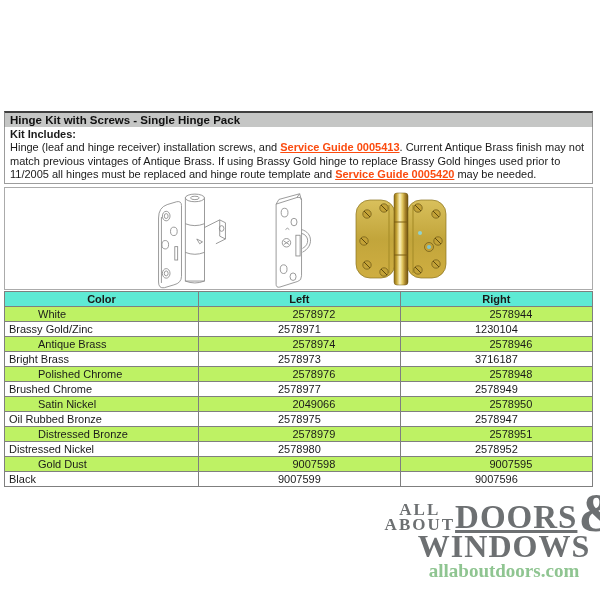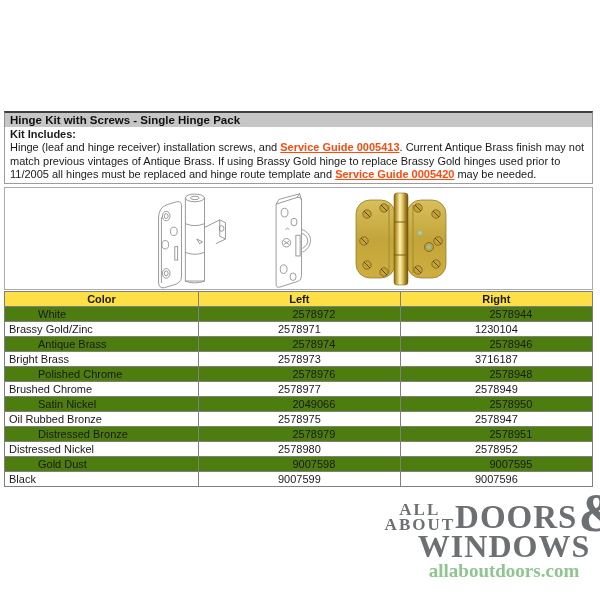--- a/index.html
+++ b/index.html
@@ -27,34 +27,34 @@
     border:1px solid #ababab; background:#fff;
     display:flex; align-items:center; justify-content:center; gap:30px;
   }
   table.parts {
     position:absolute; left:4px; top:291px; width:589px;
     border-collapse:collapse; font-size:11px; table-layout:fixed;
   }
   table.parts th, table.parts td {
     border:1px solid #7f7f7f; height:15px; line-height:13px; padding:0 4px;
   }
-  table.parts th { font-weight:bold; text-align:center; background:#fde047; }
+  table.parts th { font-weight:bold; text-align:center; background:#5eead4; }
   table.parts td { text-align:left; }
   table.parts td.center { text-align:center; }
-  table.parts tr.shaded td { background:#4d7c0f;padding-left:33px; }
+  table.parts tr.shaded td { background:#bef264;padding-left:33px; }
   col.c1{width:33%;} col.c2{width:34.3%;} col.c3{width:32.7%;}
   .logo {
     position:absolute; right:4px; top:494px; width:184px;
     font-family:"Liberation Serif","DejaVu Serif",serif; color:#6d7072;
     text-align:center;
   }
   .logo-top { display:flex; justify-content:center; align-items:flex-end; }
   .logo-left { display:flex; flex-direction:row; align-items:center; }
   .logo-allabout { font-size:17px; letter-spacing:2px; line-height:15px; font-weight:bold; }
-  .logo-doors { font-size:33px; font-weight:bold; line-height:28px; letter-spacing:1px; }
+  .logo-doors { font-size:33px; font-weight:bold; line-height:28px; letter-spacing:1px;text-decoration:underline; }
   .logo-amp { font-size:54px; font-weight:bold; line-height:38px; margin-left:1px; }
   .logo-windows { font-size:32px; font-weight:bold; line-height:29px; letter-spacing:1px; }
   .logo-url { font-size:19px; font-weight:bold; color:#8fc591; line-height:20px; }
   svg .ln { fill:none; stroke:#8a8a8a; stroke-width:0.9; }
   svg .lnf { fill:#ffffff; stroke:#8a8a8a; stroke-width:0.9; }
 </style>
 </head>
 <body>
 
 <div class="page">

